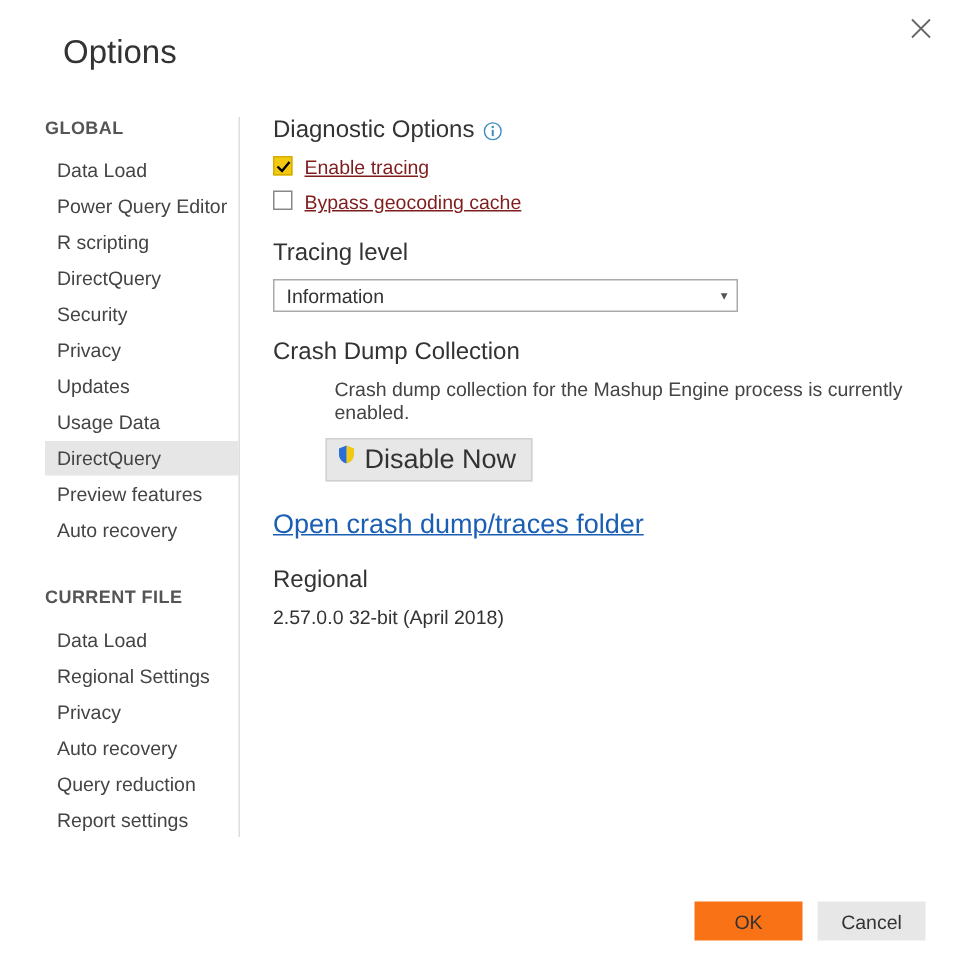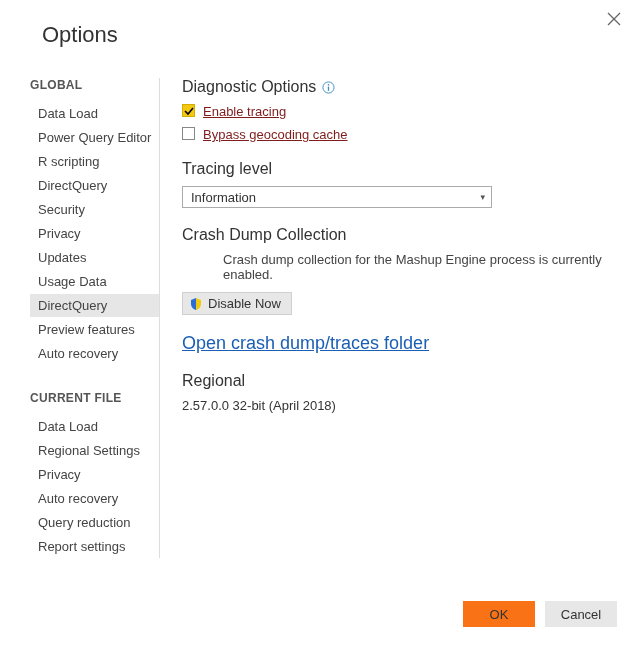--- a/index.html
+++ b/index.html
@@ -119,28 +119,29 @@
     }
     .select-wrap .caret { font-size: 9px; color: #555; }
     .desc {
       font-size: 13px;
       color: #444;
       margin-bottom: 10px;
       margin-left: 41px;
     }
     .disable-btn {
       display: inline-flex;
-      align-items: flex-end;
+      align-items: flex-start;
       gap: 5px;
       background: #e7e7e7;
       border: 1px solid #d0d0d0;
       padding: 3px 10px 3px 6px;
-      font-size: 13px;
-      color: #333;
-      cursor: pointer;
+      font-size: 18px;
+      color: #333;
+      cursor: pointer;
+      margin-left: 35px;
     }
     .shield-icon { width: 14px; height: 14px; }
     .link {
       display: inline-block;
       margin-top: 18px;
       font-size: 18px;
       color: #1a5fb4;
       text-decoration: underline;
       cursor: pointer;
     }

